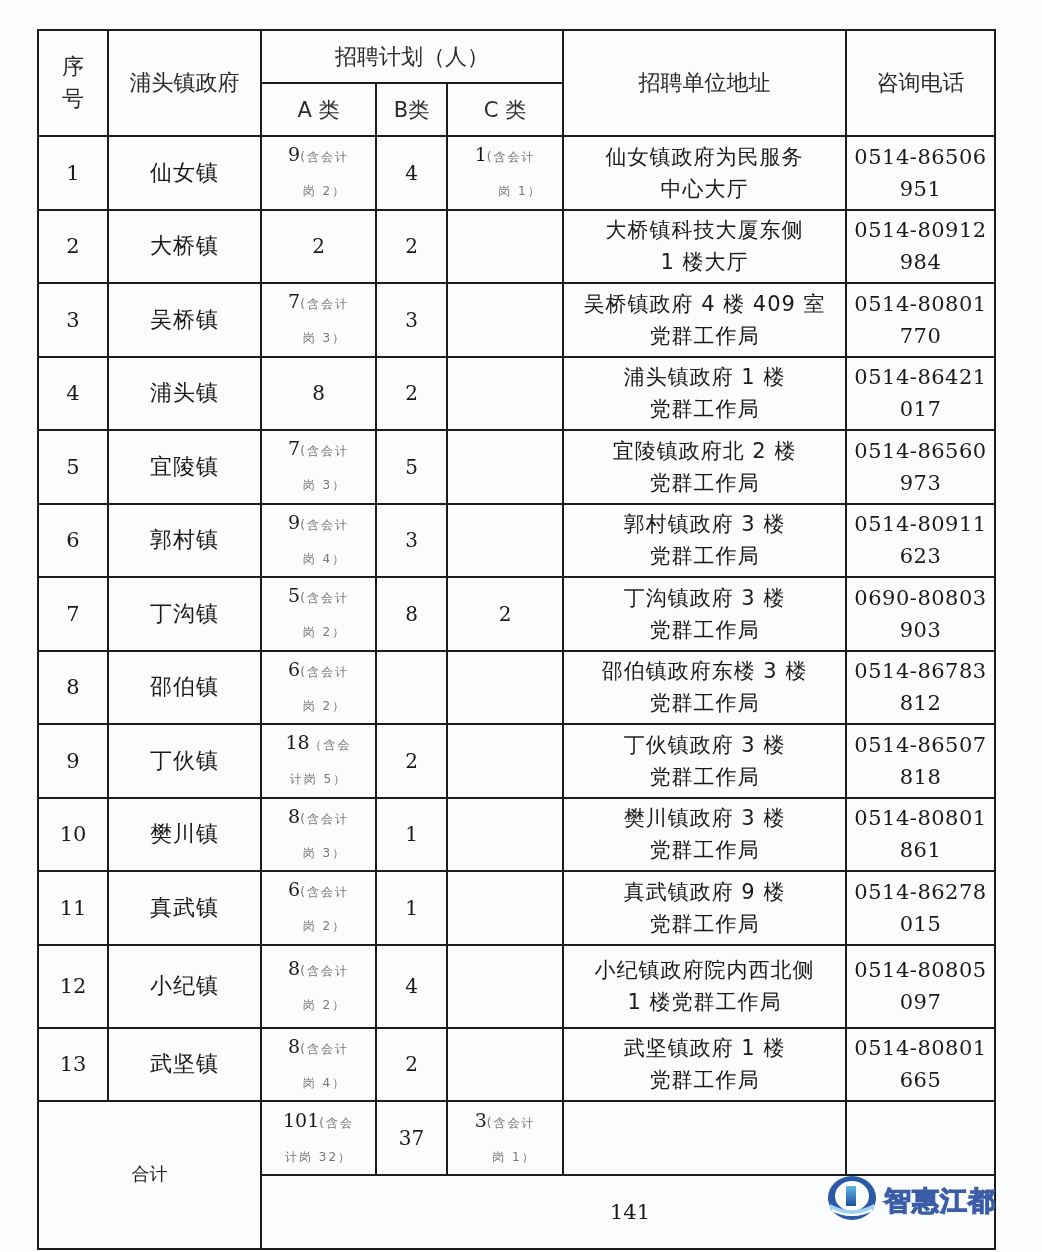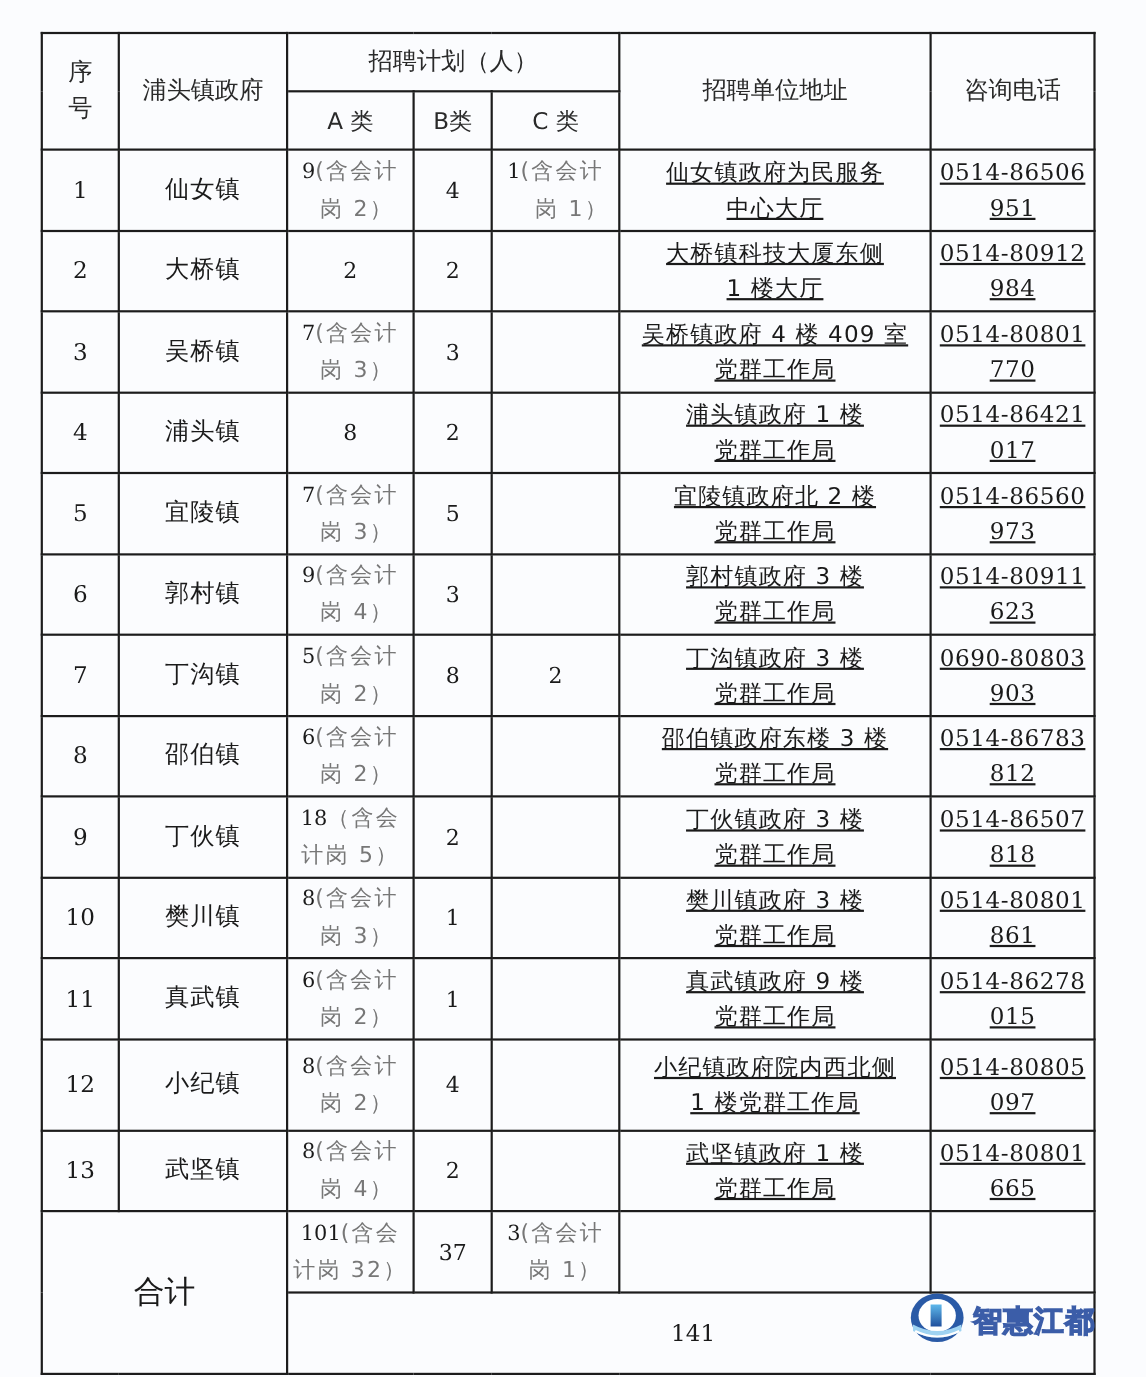--- a/index.html
+++ b/index.html
@@ -31,25 +31,25 @@
     .seq { font-size: 21px; }
     .town { font-family: "DejaVu Sans", "Liberation Sans", sans-serif; font-size: 22px; letter-spacing: 1px; }
     .num { font-size: 20px; }
     .sub {
       font-size: 17px;
       line-height: 28px;
       text-align: left;
       padding-left: 8px;
     }
     .sub .n { font-size: 19px; color: #1a1a1a; }
-    .sub .note { color: #777; font-family: "DejaVu Sans", "Liberation Sans", sans-serif; font-size: 20px; letter-spacing: 2px; }
+    .sub .note { color: #777; font-family: "DejaVu Sans", "Liberation Sans", sans-serif; font-size: 12px; letter-spacing: 2px; }
     .addr { font-family: "DejaVu Sans", "Liberation Sans", sans-serif; font-size: 21px; line-height: 32px; letter-spacing: 1px; }
-    .addr span, .phone span { display: block; text-decoration: underline; }
+    .addr span, .phone span { display: block; }
     .phone { font-size: 21px; line-height: 32px; letter-spacing: 0.5px; }
-    .total-label { font-family: Liberation Sans, sans-serif; font-size: 28px; }
+    .total-label { font-family: Liberation Mono, monospace; font-size: 18px; }
     .grand { font-size: 21px; text-align: left !important; padding-left: 348px !important; }
     .watermark {
       position: absolute;
       left: 826px; top: 1174px;
       display: flex; align-items: center;
       gap: 6px;
       text-align: center;
     }
     .wm-text {
       font-family: "DejaVu Sans", "Liberation Sans", sans-serif;

